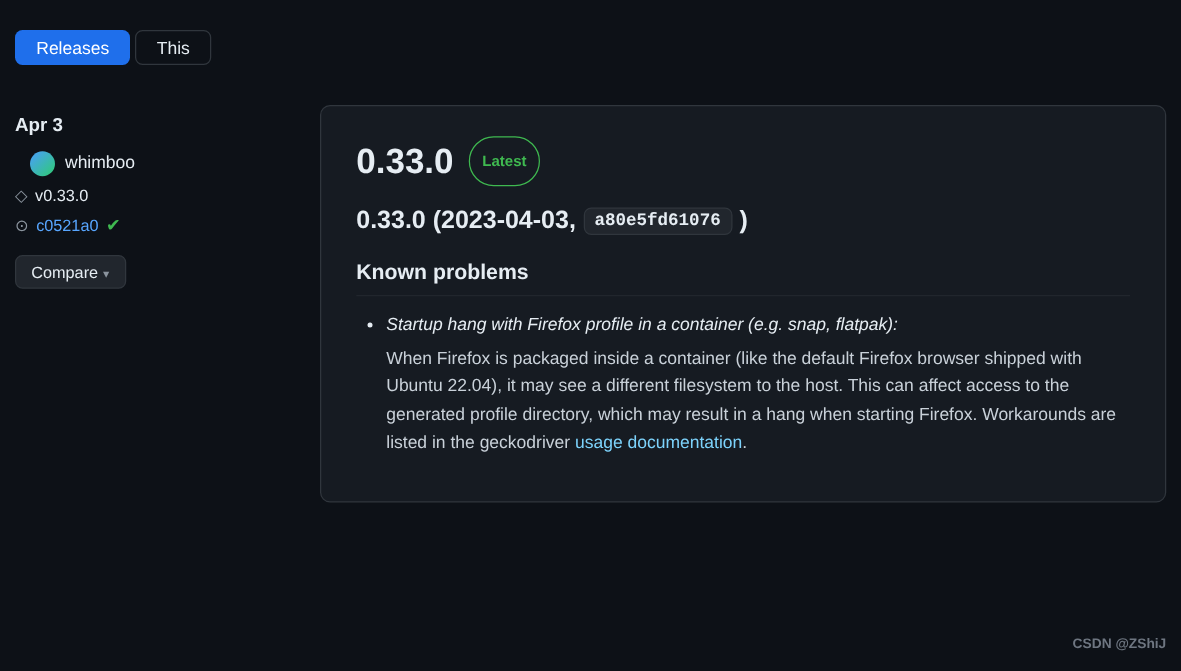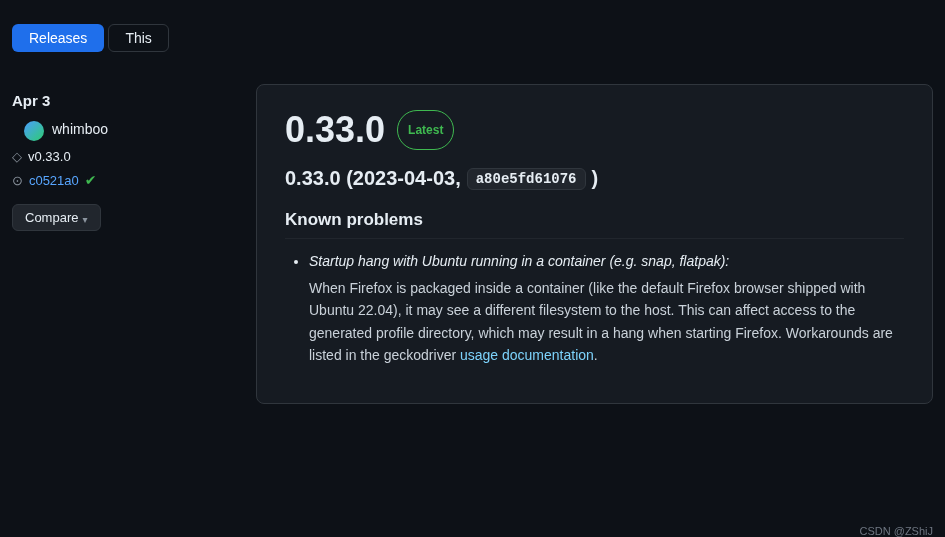--- a/index.html
+++ b/index.html
@@ -149,21 +149,21 @@
     }
 
     .release-title-row {
       display: flex;
       align-items: center;
       gap: 12px;
       margin-bottom: 16px;
     }
 
     .release-version {
-      font-size: 36px;
+      font-size: 28px;
       font-weight: 700;
       color: #e6edf3;
     }
 
     .latest-badge {
       border: 1.5px solid #3fb950;
       color: #3fb950;
       border-radius: 20px;
       padding: 12px 10px;
       font-size: 12px;
@@ -223,24 +223,25 @@
       list-style: none;
     }
 
     .link-blue {
       color: #7dd3fc;
       text-decoration: none;
     }
 
     .watermark {
       position: fixed;
-      bottom: 0;
+      bottom: 16px;
       right: 12px;
       color: #6e7681;
       font-size: 11px;
+      font-weight: bold;
     }
   </style>
 </head>
 <body>
 
 <div class="top-nav">
   <button class="tab-button tab-active">Releases</button>
   <button class="tab-button tab-inactive">This</button>
 </div>
 
@@ -282,21 +283,21 @@
       <span>0.33.0 (2023-04-03,</span>
       <span class="commit-ref">a80e5fd61076</span>
       <span>)</span>
     </div>
 
     <div>
       <div class="section-title">Known problems</div>
 
       <ul class="known-problems-list">
         <li>
-          <span class="list-item-title">Startup hang with Ubuntu running in a container (e.g. snap, flatpak):</span>
+          <span class="list-item-title">Startup hang with Firefox profile in a container (e.g. snap, flatpak):</span>
           <div class="list-item-body">
             <span>When Firefox is packaged inside a container (like the default Firefox browser shipped with Ubuntu 22.04), it may see a different filesystem to the host. This can affect access to the generated profile directory, which may result in a hang when starting Firefox. Workarounds are listed in the geckodriver</span>
             <a href="#" class="link-blue">usage documentation</a><span>.</span>
           </div>
         </li>
       </ul>
     </div>
 
   </div>
 </div>

